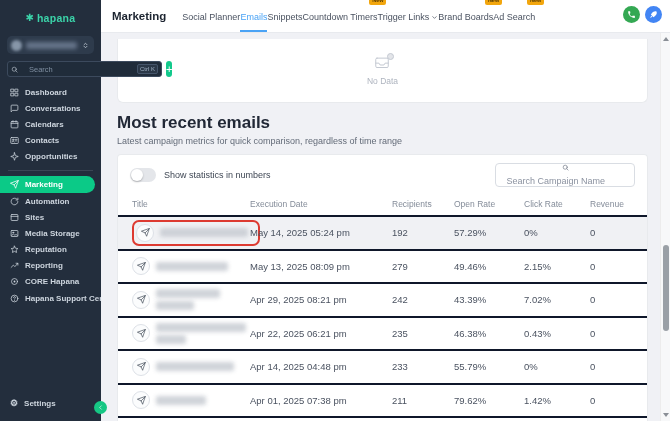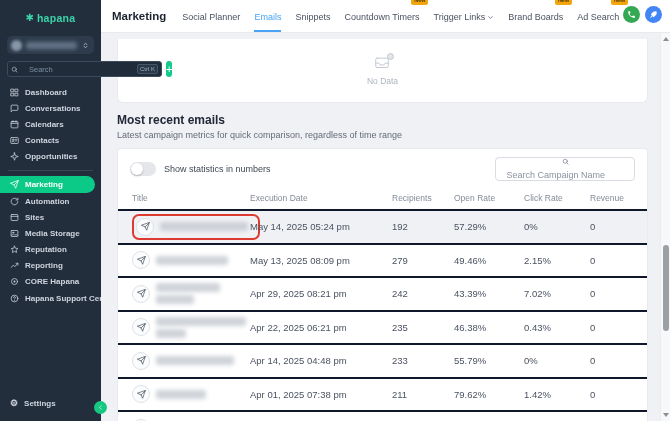--- a/index.html
+++ b/index.html
@@ -39,42 +39,42 @@
   .gear-glyph{font-size:9px;line-height:1;}
   .collapse-btn{position:absolute;right:-6px;bottom:7px;width:13px;height:13px;border-radius:50%;
     background:#16c784;color:#fff;display:flex;align-items:center;justify-content:center;border:0;padding:0;}
   .i{width:9px;height:9px;fill:none;stroke:currentColor;stroke-width:2;stroke-linecap:round;stroke-linejoin:round;}
 
   
   .main{flex:1;display:flex;flex-direction:column;min-width:0;}
   .topbar{height:33px;background:#fff;border-bottom:1px solid #e8eaee;display:flex;align-items:stretch;
     padding:0 8px 0 11px;}
   .tb-title{align-self:center;font-size:11.5px;font-weight:bold;color:#1c2430;margin-right:16px;}
-  .tabs{display:flex;gap:14px;align-items:flex-end;}
+  .tabs{display:flex;align-items:flex-end;}
   .tab{position:relative;font-size:9px;color:#4a5260;padding:0 0 10px;display:flex;align-items:center;gap:2px;white-space:nowrap;}
   .tab.active{color:#4aa3f5;border-bottom:2px solid #4aa3f5;padding-bottom:8px;}
   .tab .chev{width:7px;height:7px;stroke-width:2.4;}
   .new-badge{position:absolute;top:-16px;right:-9px;background:#f2a60d;color:#5b3c00;font-size:5.5px;
     font-weight:bold;padding:1px 3px;border-radius:2px;line-height:1.2;}
   .actions{margin-left:auto;align-self:center;display:flex;gap:5px;transform:translateY(-2px);}
   .circle{position:relative;width:17px;height:17px;border-radius:50%;display:flex;align-items:center;
     justify-content:center;color:#fff;border:0;padding:0;}
   .ai{width:9px;height:9px;fill:#fff;}
   .c-phone{background:#34a853;}
   .c-launch{background:#4285f4;}
 
   .content{flex:1;position:relative;background:#f0f1f5;padding:8px 22px 0 16px;overflow:hidden;}
   .empty-card{margin-top:-2px;height:64px;background:#fff;border:1px solid #e8eaed;border-top:none;
     border-radius:0 0 6px 6px;display:flex;flex-direction:column;align-items:center;justify-content:center;gap:3px;}
   .nodata-ic{width:20px;height:18px;color:#c4c9d2;position:relative;}
   .nodata-ic .i{width:18px;height:15px;stroke-width:1.6;}
   .nodata-badge{position:absolute;top:-2px;right:-1px;width:7px;height:7px;border-radius:50%;
     background:#e3e5e9;border:1px solid #c4c9d2;}
   .nodata-text{font-size:8.5px;color:#aeb4bf;}
-  .section-title{margin:10px 0 3px;font-size:12px;font-weight:bold;color:#212836;}
+  .section-title{margin:10px 0 3px;font-size:17px;font-weight:bold;color:#212836;}
   .section-sub{font-size:9px;color:#636b78;}
   .table-card{margin-top:8px;background:#fff;border:1px solid #e8eaed;border-bottom:none;
     border-radius:4px 4px 0 0;}
   .controls{display:flex;align-items:center;justify-content:space-between;padding:8px 12px 7px;}
   .toggle-wrap{display:flex;align-items:center;gap:8px;}
   .toggle{position:relative;width:26px;height:14px;border-radius:7px;background:#e4e6ea;border:0;padding:0;}
   .toggle .knob{position:absolute;left:1px;top:1px;width:12px;height:12px;border-radius:50%;background:#fff;
     box-shadow:0 1px 2px rgba(0,0,0,.25);}
   .toggle-label{font-size:9px;color:#3f4754;}
   .tbl-search{width:140px;height:24px;border:1px solid #d9dde3;border-radius:4px;display:flex;

